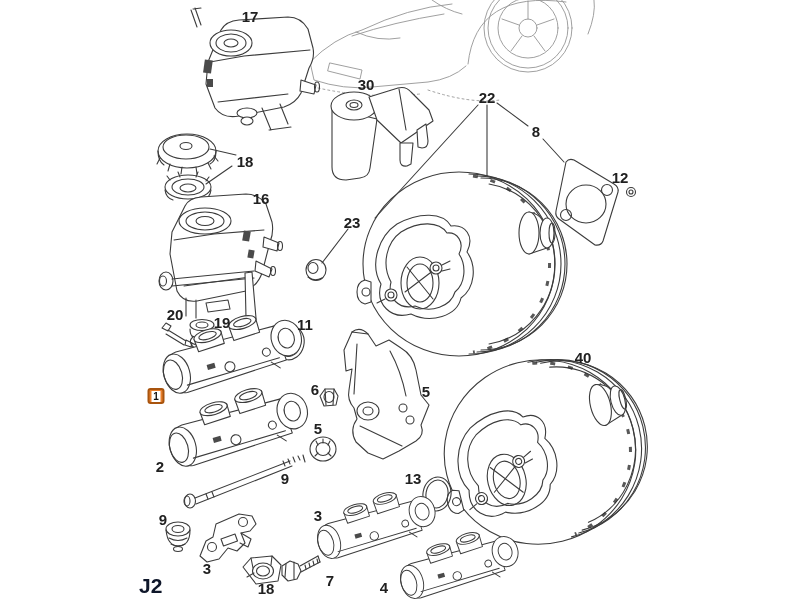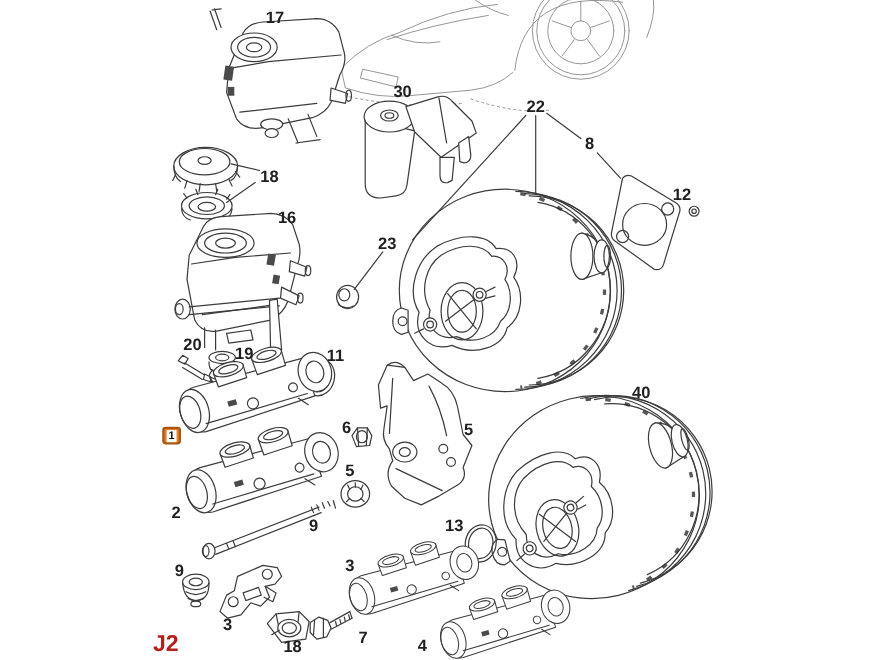--- a/index.html
+++ b/index.html
@@ -13,21 +13,21 @@
   .hatch{fill:none;stroke:#2e2e2e;stroke-width:3;stroke-dasharray:5 13}
   .callout{position:absolute;transform:translate(-50%,-50%);
            font:700 15px/1 "Liberation Sans",sans-serif;color:#202020;cursor:pointer;
            user-select:none;white-space:nowrap}
   .callout--selected{width:17px;height:16px;background:var(--hl,#e87f2b);
            border:2px solid var(--hl-border,#a8540e);border-radius:3px;
            display:flex;align-items:center;justify-content:center;box-sizing:border-box}
   .callout-selected-inner{background:#fff;font:700 10px/11px "Liberation Sans",sans-serif;
            color:#111;min-width:7px;padding:0 1px;text-align:center}
   .page-code{position:absolute;left:139px;top:574px;
-           font:700 21px/1.1 "Liberation Sans",sans-serif;color:#b91c1c}
+           font:700 21px/1.1 "Liberation Sans",sans-serif;color:#0f172a}
 </style>
 </head>
 <body>
 
 <div class="stage">
 
 <svg width="800" height="600" viewBox="0 0 800 600">
   <defs>
 
     <g id="mcyl">

